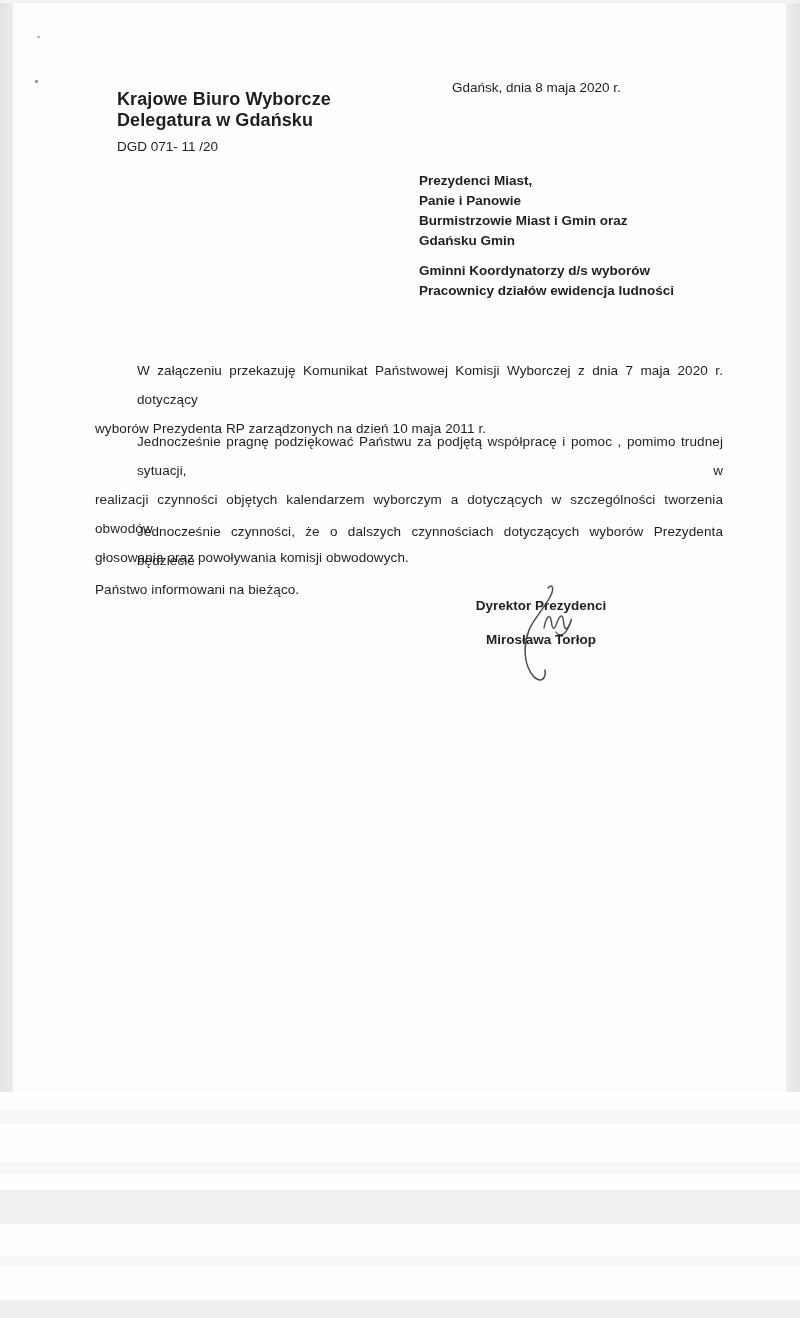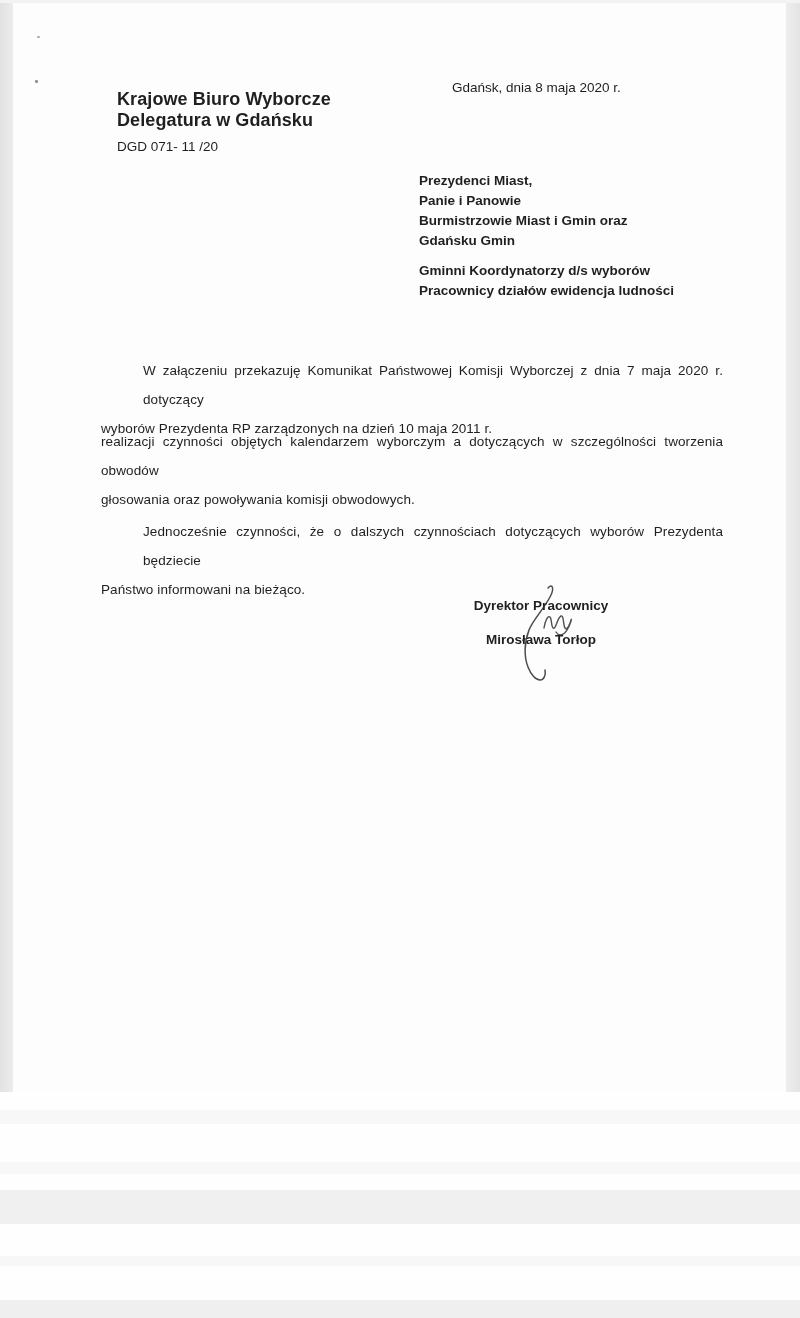--- a/index.html
+++ b/index.html
@@ -68,21 +68,21 @@
 
   .para {
     position: absolute; left: 95px;
     width: 628px;
     font-size: 13.5px; line-height: 29px;
     letter-spacing: .1px;
   }
   .para-1 { top: 356px; }
   .para-2 { top: 427px; }
   .para-3 { top: 517px; }
-  .line { display: block; margin-left: 6px; }
+  .line { display: block; }
   .line.justify { text-align: justify; text-align-last: justify; }
   .line.indent { padding-left: 42px; }
 
   .signature-block {
     position: absolute; left: 470px; top: 598px;
     width: 142px; text-align: center;
     font-size: 13.5px; font-weight: 700; white-space: nowrap;
   }
   .signature-block .sig-name { margin-top: 19px; }
   .signature-svg {
@@ -129,31 +129,32 @@
     <div class="gap-block">Gminni Koordynatorzy d/s wyborów</div>
     <div class="gap-block2">Pracownicy działów ewidencja ludności</div>
   </div>
 
   <div class="para para-1">
     <span class="line justify indent">W załączeniu przekazuję Komunikat Państwowej Komisji Wyborczej z dnia 7 maja 2020 r. dotyczący</span>
     <span class="line">wyborów Prezydenta RP zarządzonych na dzień 10 maja 2011 r.</span>
   </div>
 
   <div class="para para-2">
+    <span class="line justify indent">Jednocześnie pragnę podziękować Państwu za podjętą współpracę i pomoc , pomimo trudnej sytuacji, w</span>
     <span class="line justify">realizacji czynności objętych kalendarzem wyborczym a dotyczących w szczególności tworzenia obwodów</span>
     <span class="line">głosowania oraz powoływania komisji obwodowych.</span>
   </div>
 
   <div class="para para-3">
     <span class="line justify indent">Jednocześnie czynności, że o dalszych czynnościach dotyczących wyborów Prezydenta będziecie</span>
     <span class="line">Państwo informowani na bieżąco.</span>
   </div>
 
   <div class="signature-block">
-    <div>Dyrektor Pracownicy</div>
+    <div>Dyrektor Prezydenci</div>
     <div class="sig-name">Mirosława Torłop</div>
   </div>
 
   <svg class="signature-svg" viewBox="0 0 100 112" xmlns="http://www.w3.org/2000/svg">
     <path d="M 55,8 C 59,3 62,8 57,17 C 50,30 40,40 36,50 C 31,63 31,77 35,87 C 38,95 43,100 47,100 C 51,100 53,95 52,90" fill="none" stroke="#333333" stroke-width="1.5" stroke-linecap="round" opacity="0.88"></path>
     <path d="M 51,48 C 52,41 55,35 57,37 C 59,39 58,46 60,48 C 63,50 64,38 68,36 C 71,35 70,45 72,48 C 74,51 77,44 78,40 C 79,37 78,44 74,50 C 71,55 66,57 63,52" fill="none" stroke="#333333" stroke-width="1.4" stroke-linecap="round" opacity="0.85"></path>
   </svg>
 </div>
 
 <div class="below-scan">

